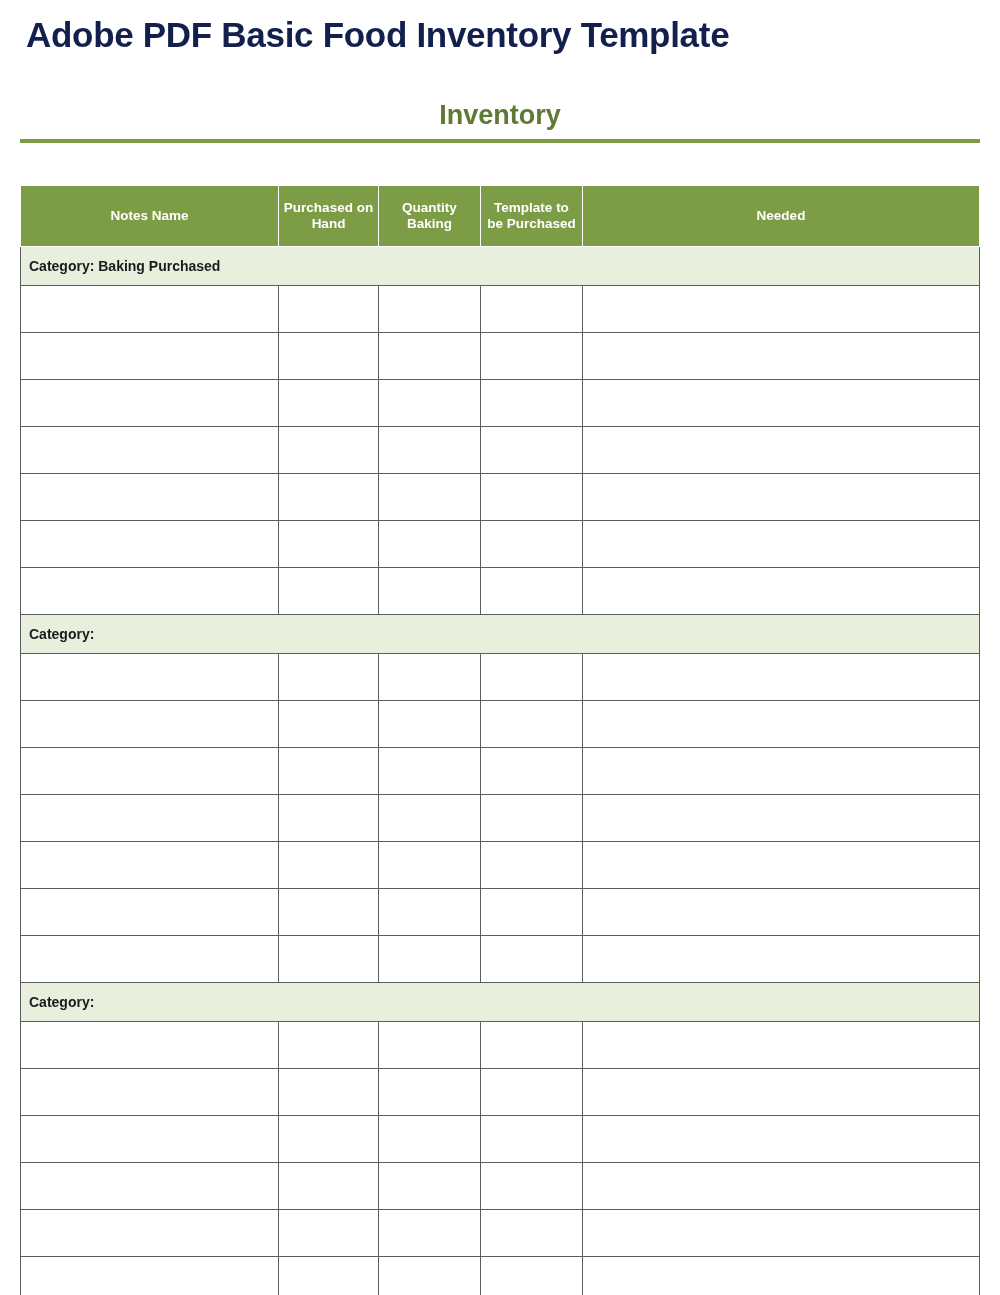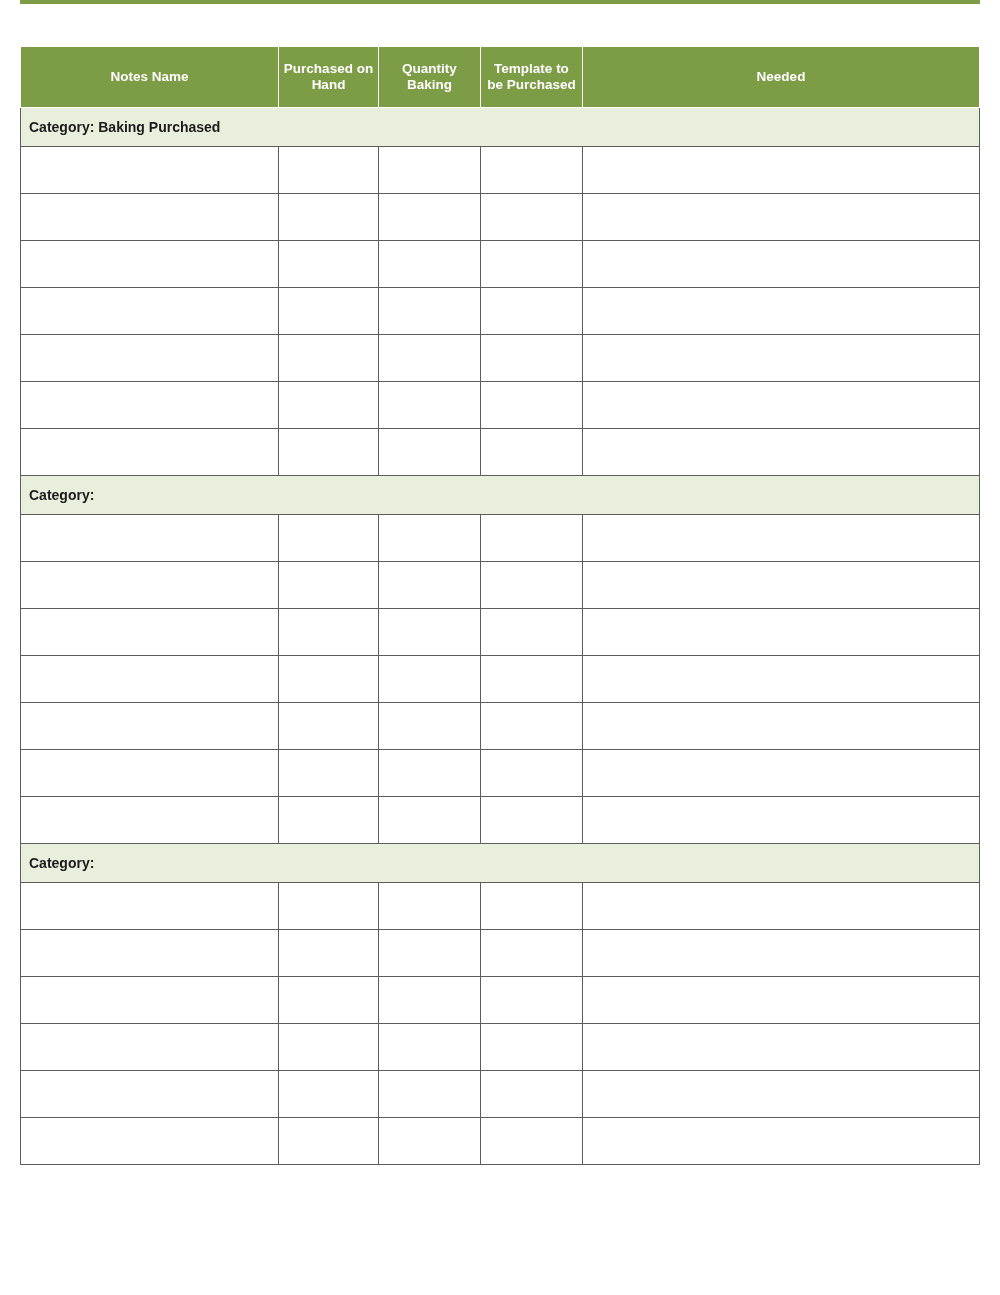--- a/index.html
+++ b/index.html
@@ -82,21 +82,23 @@
   .col-onhand { width: 100px; }
   .col-needed { width: 102px; }
   .col-purchase { width: 102px; }
   .col-notes { width: auto; }
 </style>
 </head>
 <body>
 
 <div class="page">
 
-
+  <div class="doc-title">Adobe PDF Basic Food Inventory Template</div>
+
+  <div class="section-title">Inventory</div>
   <div class="rule"></div>
 
   <table class="inv">
     <colgroup>
       <col class="col-item">
       <col class="col-onhand">
       <col class="col-needed">
       <col class="col-purchase">
       <col class="col-notes">
     </colgroup>

